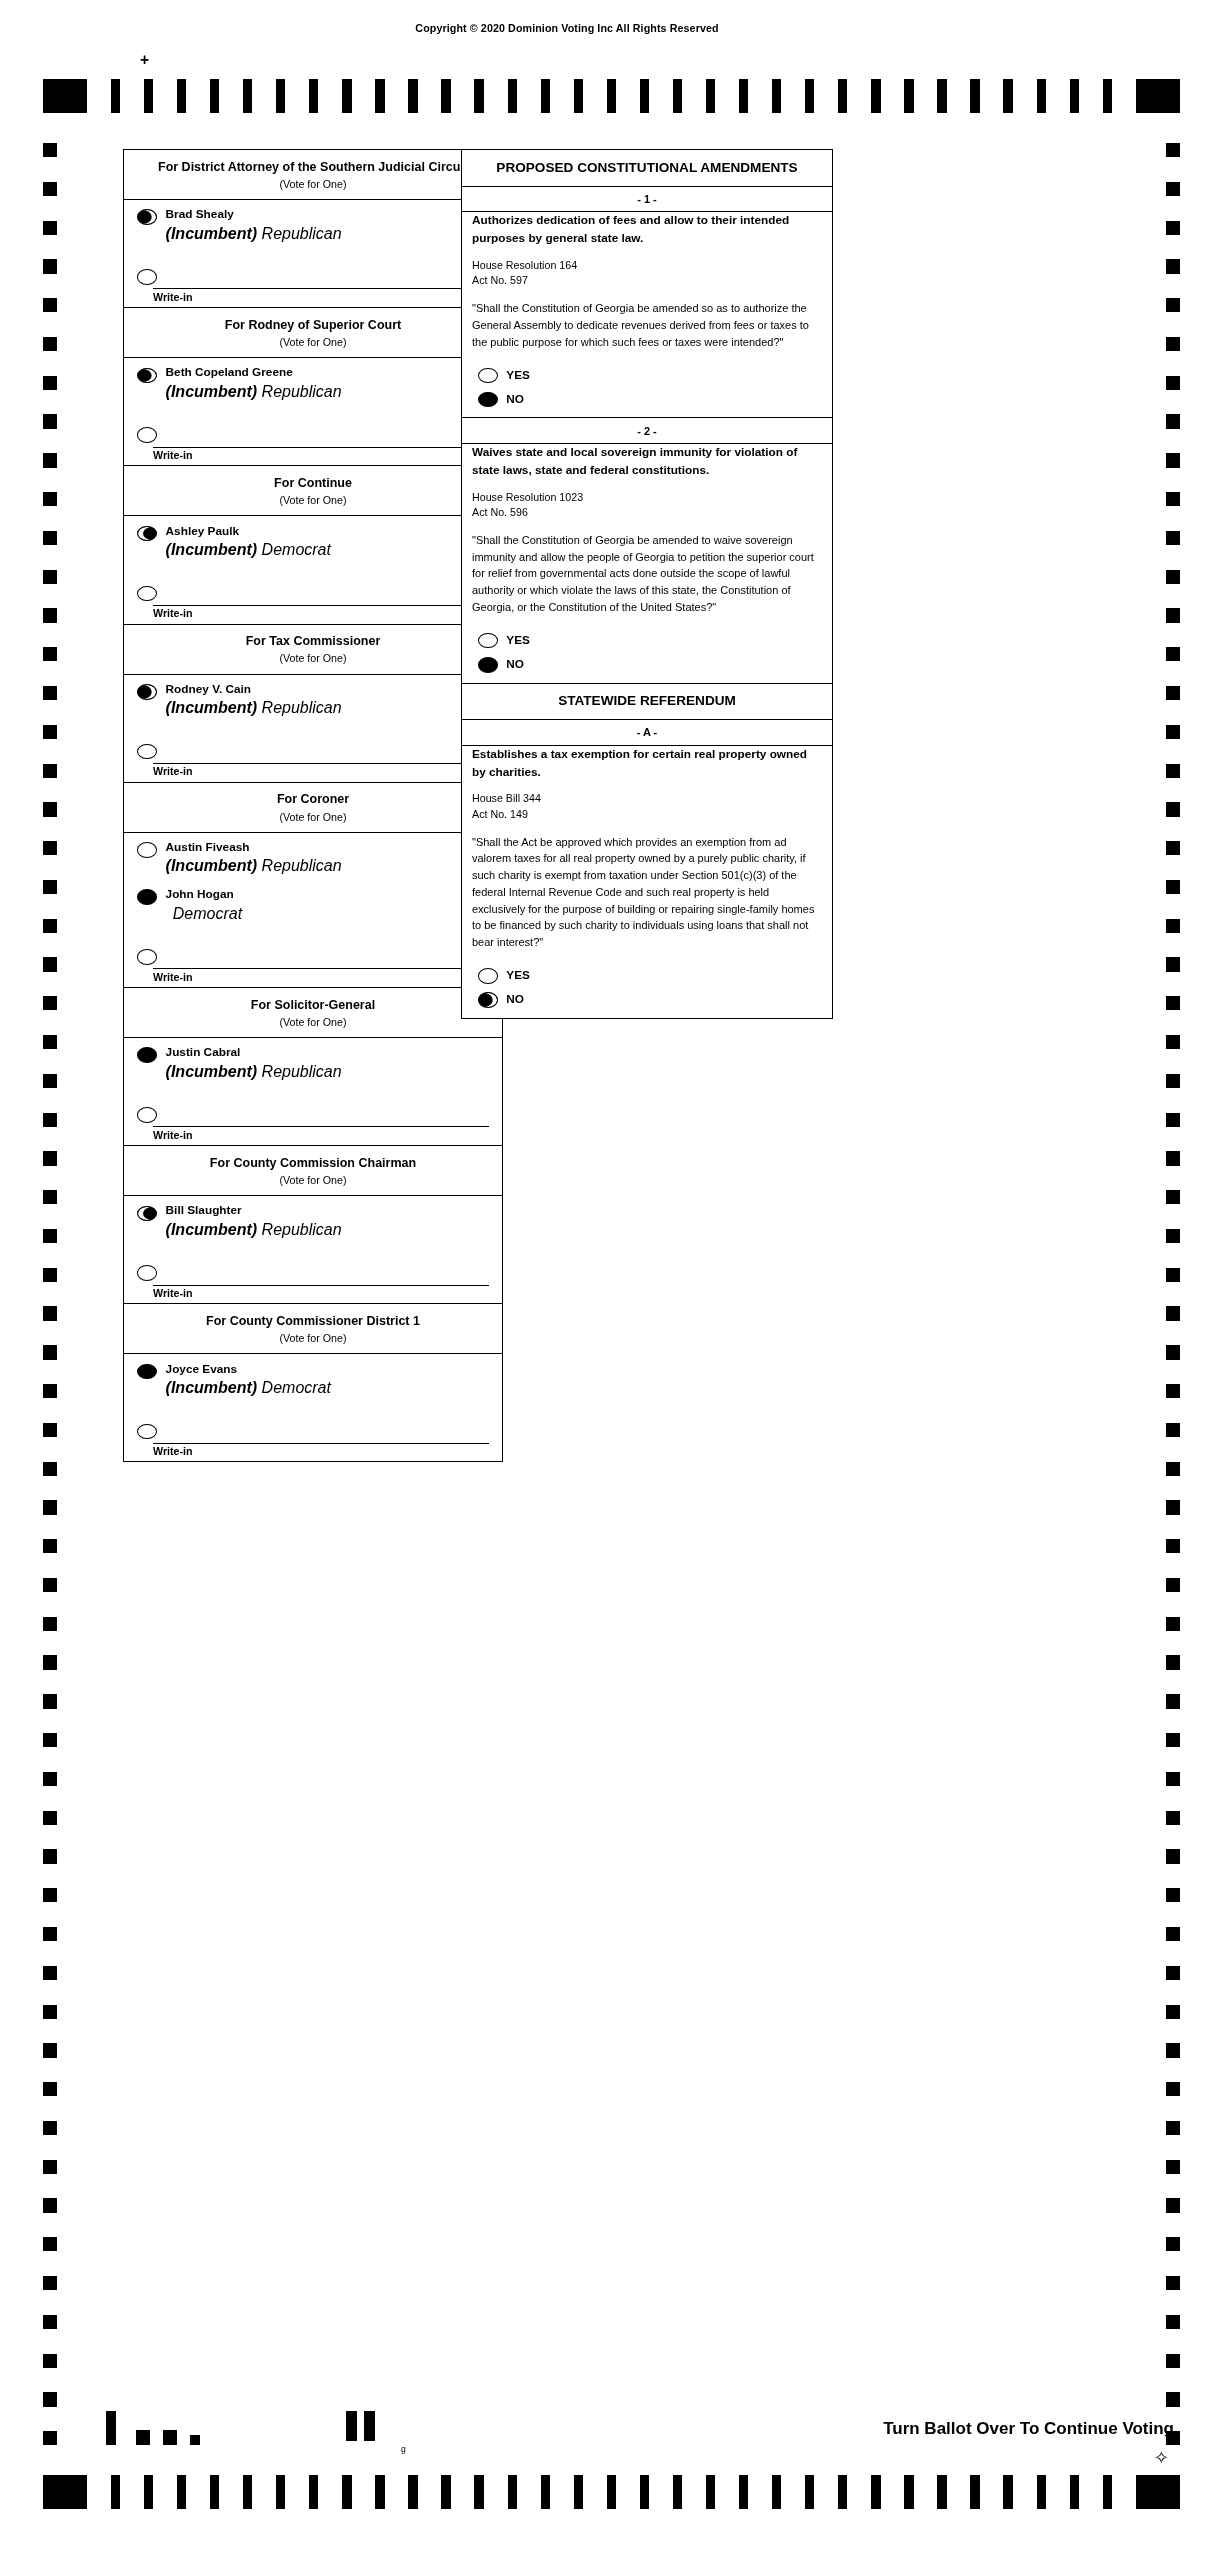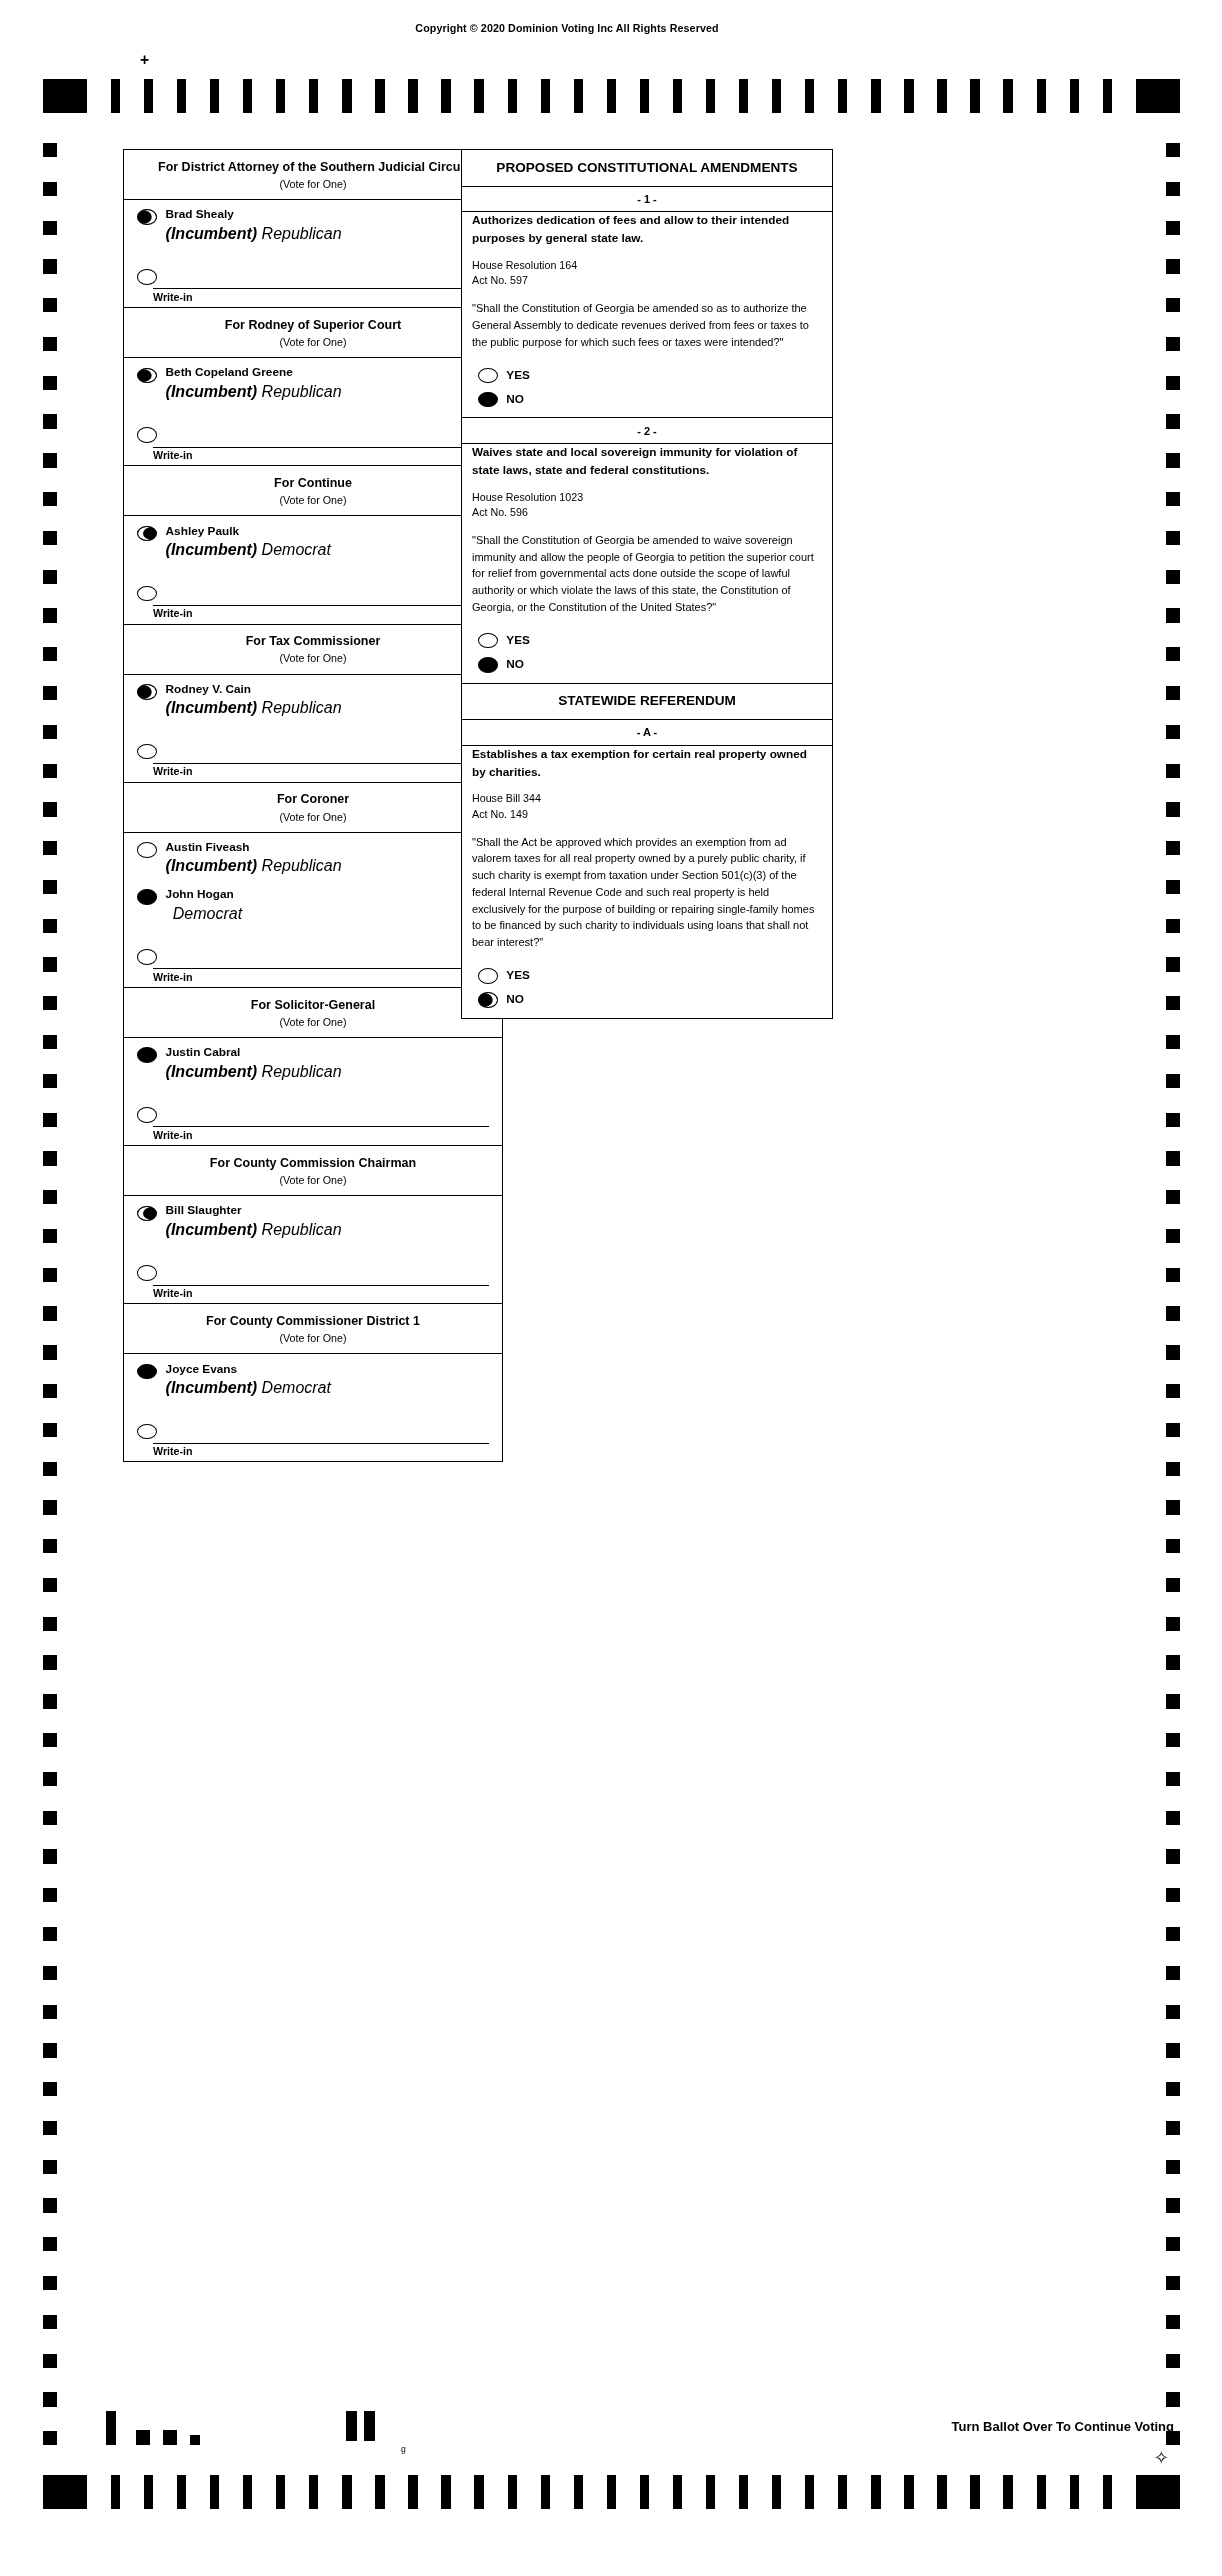--- a/index.html
+++ b/index.html
@@ -207,21 +207,21 @@
   .yn-row .oval { margin-top: 0; }
   .yn-label {
     font-size: 11.8px;
     font-weight: bold;
   }
   
   .turn-over {
     position: absolute;
     right: 49px;
     top: 2419px;
-    font-size: 13px;
+    font-size: 17px;
     font-weight: bold;
   }
   .bottom-marks {
     position: absolute;
     left: 106px;
     top: 2411px;
     width: 300px;
     height: 50px;
   }
   .bm {

